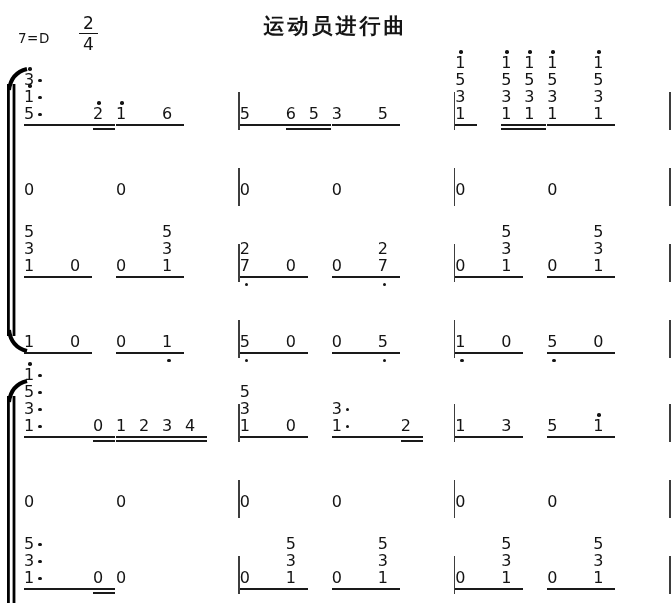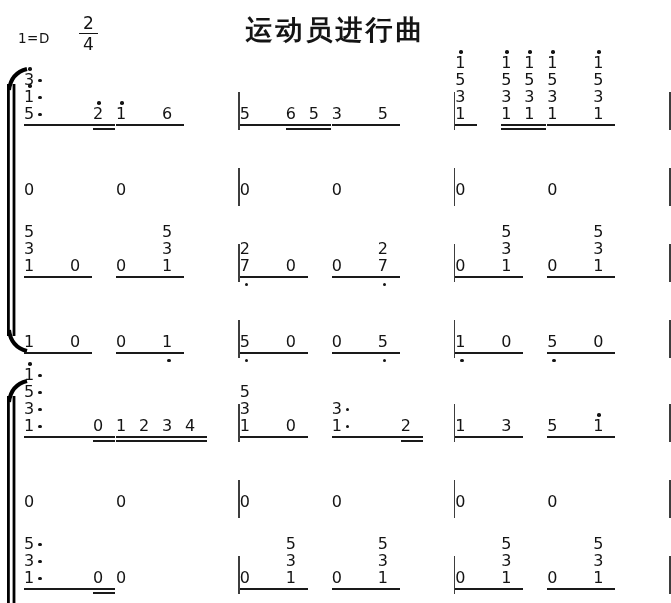--- a/index.html
+++ b/index.html
@@ -4,21 +4,21 @@
 <style>
   html,body{margin:0;padding:0;background:#fff;}
   .page{position:relative;width:671px;height:603px;background:#ffffff;overflow:hidden;
         font-family:"DejaVu Sans",sans-serif;color:#141414;}
   
   .header{position:relative;height:58px;}
   .key{position:absolute;left:18px;top:30px;font-size:13.5px;letter-spacing:.5px;}
   .ts{position:absolute;left:79px;top:13px;text-align:center;font-size:17px;line-height:20px;}
   .ts-top{border-bottom:1.8px solid #141414;padding:0 4px;}
   .ts-bot{padding:0 4px;}
-  .title{text-align:center;font-size:27px;font-weight:bold;letter-spacing:3px;
+  .title{text-align:center;font-size:21px;font-weight:bold;letter-spacing:3px;
          font-family:"DejaVu Serif","DejaVu Sans",serif;padding-top:12px;}
   
   .score{position:relative;}
   .system{position:relative;padding-left:24px;}
   .sys2{margin-top:8px;}
   .bracket{position:absolute;left:2px;top:8px;}
   .row{display:flex;align-items:flex-end;height:76px;}
   .measure{flex:1 1 0;display:flex;align-items:flex-end;min-width:0;}
   .bar{flex:none;width:1.8px;height:38px;background:#3d3d3d;margin-bottom:4px;}
   .note{position:relative;flex:none;display:flex;flex-direction:column;
@@ -30,21 +30,21 @@
   .ul0{bottom:8px;}
   .ul1{bottom:4.5px;}
   .ldot{position:absolute;bottom:0;left:5px;width:3.5px;height:3.5px;border-radius:50%;background:#141414;}
 </style>
 </head>
 <body>
 
 <div class="page">
   <div class="header">
     <div class="title">运动员进行曲</div>
-    <div class="key">1=D</div>
+    <div class="key">7=D</div>
     <div class="ts">
       <div class="ts-top">2</div>
       <div class="ts-bot">4</div>
     </div>
   </div>
   <div class="score">
       <div class="system">
         <svg class="bracket" width="30" height="288" viewBox="0 0 30 288">
           <path d="M25,3 Q9,7 7,24" stroke="#000" stroke-width="4" fill="none"></path>
           <path d="M25,285 Q9,281 7,264" stroke="#000" stroke-width="4" fill="none"></path>

